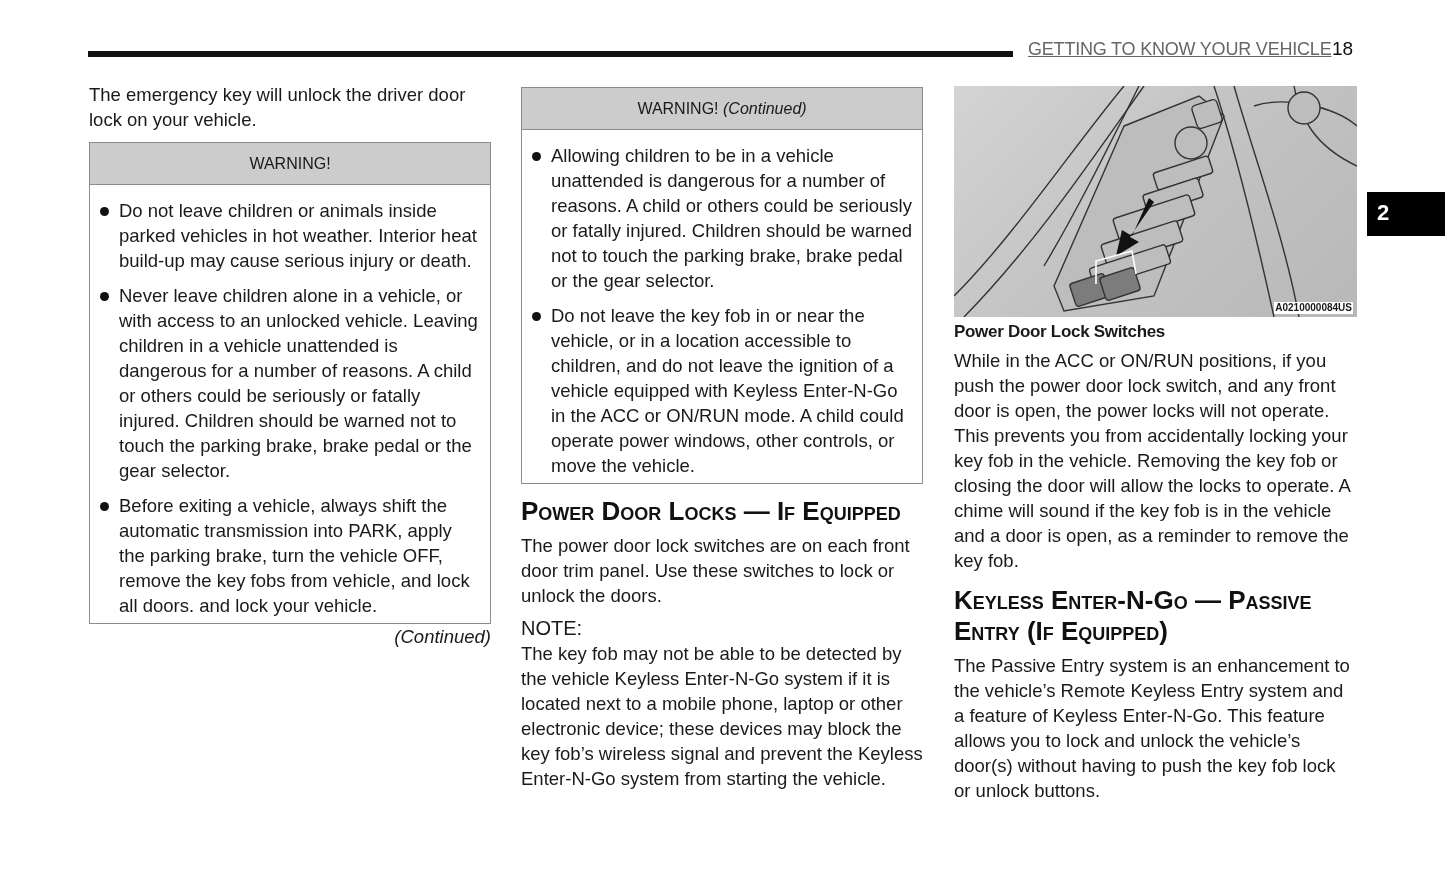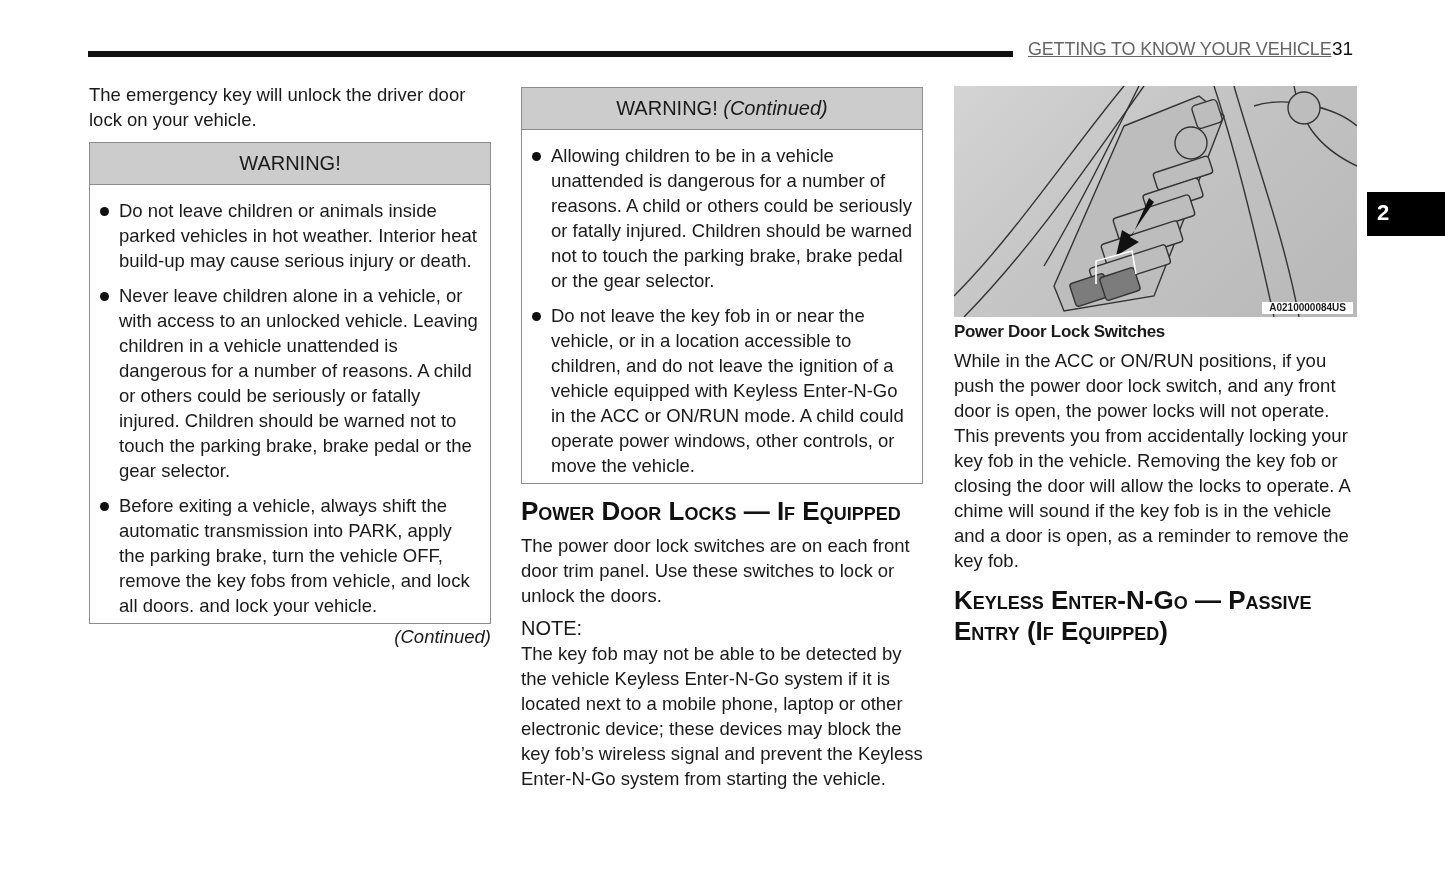--- a/index.html
+++ b/index.html
@@ -13,45 +13,45 @@
 
   .col { position: absolute; top: 82px; width: 402px; font-size: 18.5px; line-height: 25px; }
   .col1 { left: 89px; }
   .col2 { left: 521px; }
   .col3 { left: 954px; }
 
   p { margin: 0; }
   .intro { margin-bottom: 10px; }
 
   .warn-box { border: 1.5px solid #8c8c8c; box-sizing: border-box; }
-  .warn-head { background: #cccccc; border-bottom: 1.5px solid #8c8c8c; text-align: center; font-size: 20px;
+  .warn-head { background: #cccccc; border-bottom: 1.5px solid #8c8c8c; text-align: center; font-size: 16px;
                height: 41px; line-height: 41px; }
   .warn-head .cont { font-style: italic; }
   .warn-list { list-style: none; margin: 0; padding: 13px 8px 5px 8px; }
   .warn-list li { position: relative; padding-left: 21px; margin-bottom: 10px; }
   .warn-list li:last-child { margin-bottom: 0; }
   .bullet { position: absolute; left: 2px; top: 9px; width: 9px; height: 9px; border-radius: 50%; background: #111; }
   .continued { text-align: right; font-style: italic; margin-top: 0px; }
 
   .section-title { font-weight: bold; font-size: 26px; line-height: 31px; font-variant: small-caps; margin: 12px 0 6px 0; color: #111; }
   .note-label { margin-top: 8px; font-size: 20px; }
 
   .figure { width: 403px; height: 231px; background: linear-gradient(135deg, #d4d4d4 0%, #c4c4c4 45%, #b8b8b8 100%);
             position: relative; overflow: hidden; margin-top: 4px; }
   .figure svg { position: absolute; left: 0; top: 0; }
   .fig-code { position: absolute; right: 4px; bottom: 3px; background: #fff; font-size: 10px; font-weight: bold;
-              padding: 0 7px; line-height: 12px; }
+              padding: 0 1px; line-height: 12px; }
   .fig-caption { text-align: left; font-weight: bold; font-size: 17px; margin: 2px 0 4px 0; letter-spacing: -0.3px; }
 </style>
 </head>
 <body>
 
 <div class="rule"></div>
 <div class="running-head">GETTING TO KNOW YOUR VEHICLE</div>
-<div class="page-num">31</div>
+<div class="page-num">18</div>
 <div class="chapter-tab"><span>2</span></div>
 
 <div class="col col1">
   <p class="intro">The emergency key will unlock the driver door lock on your vehicle.</p>
   <div class="warn-box">
     <div class="warn-head"><span>WARNING!</span></div>
     <ul class="warn-list">
       <li><span class="bullet"></span><span>Do not leave children or animals inside parked vehicles in hot weather. Interior heat build-up may cause serious injury or death.</span></li>
       <li><span class="bullet"></span><span>Never leave children alone in a vehicle, or with access to an unlocked vehicle. Leaving children in a vehicle unattended is dangerous for a number of reasons. A child or others could be seriously or fatally injured. Children should be warned not to touch the parking brake, brake pedal or the gear selector.</span></li>
       <li><span class="bullet"></span><span>Before exiting a vehicle, always shift the automatic transmission into PARK, apply the parking brake, turn the vehicle OFF, remove the key fobs from vehicle, and lock all doors. and lock your vehicle.</span></li>
@@ -103,13 +103,14 @@
         <circle cx="350" cy="22" r="16"></circle>
       </g>
       <path d="M195 112 L178 150 L168 144 L162 170 L185 156 L176 151 L200 116 Z" fill="#111"></path>
       <path d="M142 198 L142 175 L178 165 L182 188" fill="none" stroke="#fff" stroke-width="1.6"></path>
     </svg>
     <div class="fig-code">A0210000084US</div>
   </div>
   <p class="fig-caption">Power Door Lock Switches</p>
   <p>While in the ACC or ON/RUN positions, if you push the power door lock switch, and any front door is open, the power locks will not operate. This prevents you from accidentally locking your key fob in the vehicle. Removing the key fob or closing the door will allow the locks to operate. A chime will sound if the key fob is in the vehicle and a door is open, as a reminder to remove the key fob.</p>
   <h2 class="section-title">Keyless Enter-N-Go — Passive Entry (If Equipped)</h2>
+  <p>The Passive Entry system is an enhancement to the vehicle’s Remote Keyless Entry system and a feature of Keyless Enter-N-Go. This feature allows you to lock and unlock the vehicle’s door(s) without having to push the key fob lock or unlock buttons.</p>
 </div>
 
 </body></html>

